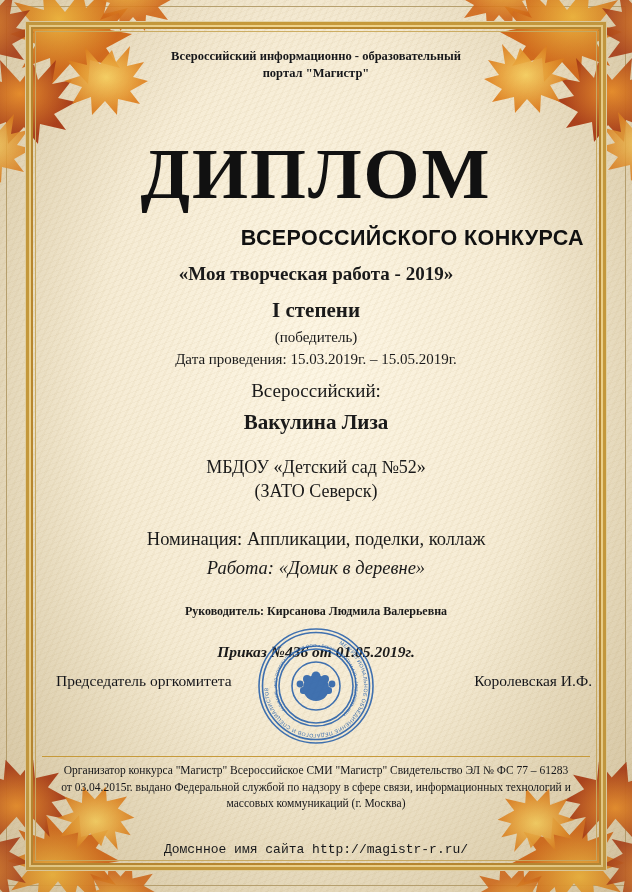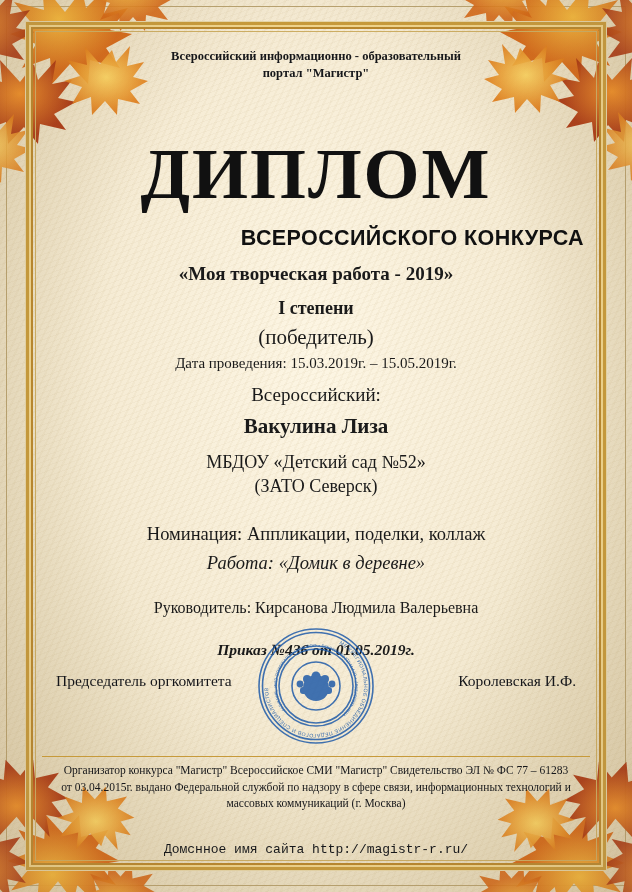--- a/index.html
+++ b/index.html
@@ -114,27 +114,27 @@
     text-align: right;
   }
 
   .contest-name {
     font-size: 19px;
     font-weight: bold;
     margin-top: 12px;
   }
 
   .degree {
-    font-size: 18px;
+    font-size: 21px;
     font-weight: bold;
     margin-top: 13px;
   }
 
   .winner {
-    font-size: 21px;
+    font-size: 15px;
     margin-top: 6px;
   }
 
   .dates {
     font-size: 15px;
     margin-top: 5px;
   }
 
   .awarded-to {
     font-size: 19px;
@@ -142,42 +142,42 @@
   }
 
   .recipient {
     font-size: 21px;
     font-weight: bold;
     margin-top: 8px;
   }
 
   .institution {
     font-size: 18px;
-    margin-top: 13px;
+    margin-top: 22px;
   }
 
   .location {
     font-size: 18px;
     margin-top: 3px;
   }
 
   .nomination {
     font-size: 18.5px;
     margin-top: 27px;
   }
 
   .work {
     font-size: 18.5px;
     font-style: italic;
     margin-top: 8px;
   }
 
   .supervisor {
-    font-size: 16px;
-    font-weight: normal;
+    font-size: 12px;
+    font-weight: bold;
     margin-top: 25px;
   }
 
   .order {
     font-size: 15.5px;
     font-weight: bold;
     font-style: italic;
     margin-top: 24px;
   }
 
@@ -185,21 +185,21 @@
     font-size: 15.5px;
     font-weight: bold;
     font-style: italic;
     margin-top: 4px;
   }
 
   
   .sign-row {
     position: absolute;
     left: 56px;
-    right: 56px;
+    right: 40px;
     top: 672px;
     display: flex;
     align-items: flex-end;
     justify-content: space-between;
     font-size: 15.5px;
     color: #15161a;
   }
   .sign-left { white-space: nowrap; }
   .sign-right { white-space: nowrap; }
 

